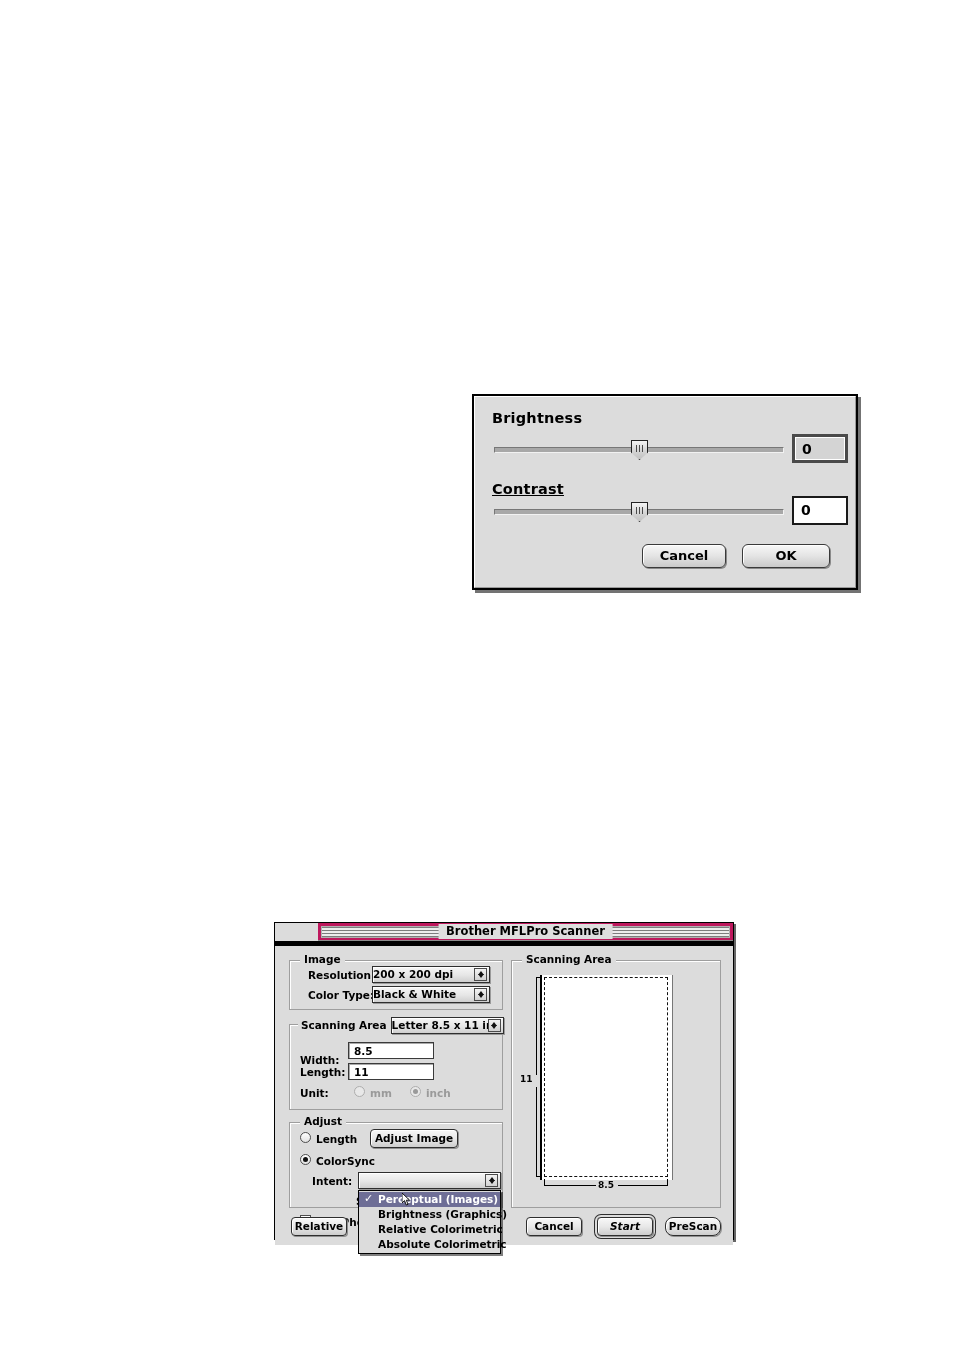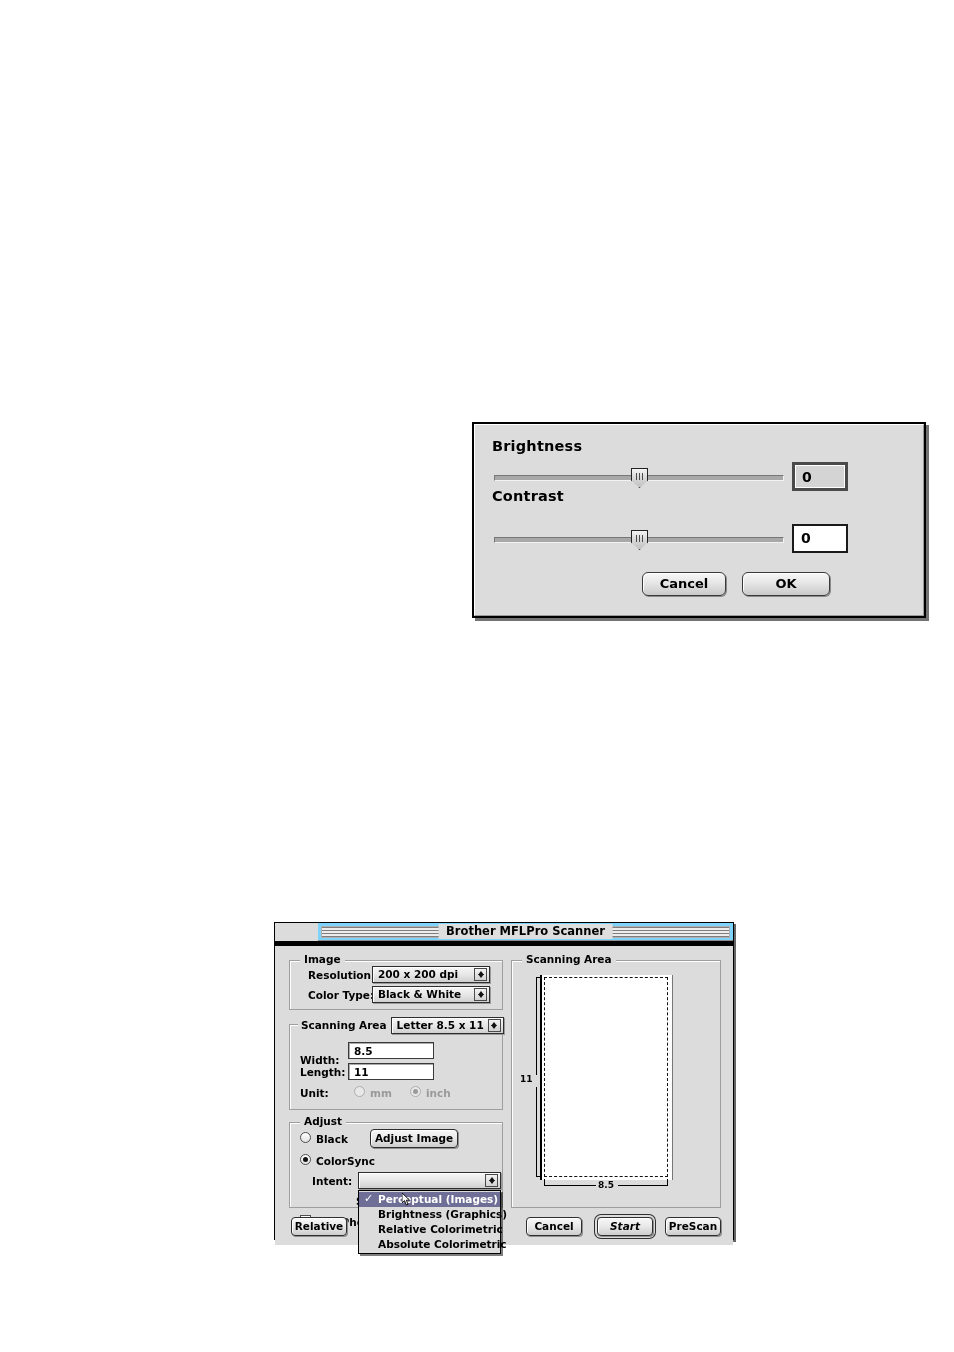--- a/index.html
+++ b/index.html
@@ -31,34 +31,33 @@
     border-left: 1px solid #ffffff;
     border-right: 1px solid #9a9a9a;
     border-bottom: 1px solid #9a9a9a;
     pointer-events: none;
   }
 
   
   #adjust-image-dialog {
     left: 472px;
     top: 394px;
-    width: 454px;
+    width: 386px;
     height: 196px;
-    margin-top: 28px;
   }
   .adj-label {
     position: absolute;
     font-size: 14.5px;
     font-weight: bold;
     color: #000;
     letter-spacing: 0.2px;
     white-space: nowrap;
   }
   #label-brightness { left: 18px; top: 14px; }
-  #label-contrast   { left: 18px; top: 64px; }
+  #label-contrast   { left: 18px; top: 85px; text-decoration: underline; }
 
   .slider-row { position: absolute; }
   #slider-brightness { left: 20px; top: 43px; width: 290px; height: 22px; }
   #slider-contrast   { left: 20px; top: 105px; width: 290px; height: 22px; }
 
   .slider-track {
     position: absolute;
     left: 0;
     top: 8px;
     width: 100%;
@@ -142,21 +141,21 @@
     width: 460px;
     height: 318px;
     background: #dcdcdc;
     border: 1px solid #000000;
     box-shadow: 2px 2px 0 rgba(0,0,0,0.6);
     box-sizing: border-box;
   }
   #scanner-titlebar {
     position: relative;
     height: 17px;
-    background: #7dd3fc;
+    background: #be185d;
     border-bottom: 1px solid #8c8c8c;
     overflow: hidden;
     margin-left: 43px;
   }
   #scanner-titlebar .pin {
     position: absolute;
     left: 3px; right: 3px; top: 3px;
     height: 12px;
     background: repeating-linear-gradient(to bottom,#7d7d7d 0 1px,#ededed 1px 3px);
     border: 1px solid #b0b0b0;
@@ -215,21 +214,20 @@
     position: absolute;
     height: 17px;
     background: linear-gradient(to bottom,#f6f6f6 0%,#e6e6e6 55%,#cfcfcf 100%);
     border: 1px solid #2e2e2e;
     box-shadow: inset 1px 1px 0 #ffffff, 1px 1px 0 #9a9a9a;
     box-sizing: border-box;
     font-size: 10.5px;
     font-weight: bold;
     color: #000;
     line-height: 15px;
-    padding-left: 5px;
     white-space: nowrap;
     overflow: hidden;
     cursor: default;
   }
   .popup .arrows {
     position: absolute;
     right: 2px;
     top: 1px;
     width: 13px;
     height: 13px;
@@ -488,21 +486,21 @@
       <div class="radio dim" style="left:64px; top:61px;"></div>
       <div class="row-label disabled" style="left:80px; top:62px;">mm</div>
       <div class="radio dim on" style="left:120px; top:61px;"></div>
       <div class="row-label disabled" style="left:136px; top:62px;">inch</div>
     </div>
 
     <div class="groupbox" style="left:14px; top:176px; width:214px; height:86px;">
       <div class="group-title">Adjust</div>
 
       <div class="radio" style="left:10px; top:9px;"></div>
-      <div class="row-label" style="left:26px; top:10px;">Black</div>
+      <div class="row-label" style="left:26px; top:10px;">Length</div>
       <div class="small-btn" style="left:80px; top:6px; width:88px;">Adjust Image</div>
 
       <div class="radio on" style="left:10px; top:31px;"></div>
       <div class="row-label" style="left:26px; top:32px;">ColorSync</div>
 
       <div class="row-label" style="left:22px; top:52px;">Intent:</div>
       <div class="popup" style="left:68px; top:49px; width:143px;">
         <span class="arrows"></span>
       </div>
 
@@ -552,15 +550,15 @@
         <div class="dim-tick" style="left:86px; top:210px; width:50px; height:1px;"></div>
         <div class="dim-tick" style="left:12px; top:204px; width:1px; height:7px;"></div>
         <div class="dim-tick" style="left:135px; top:204px; width:1px; height:7px;"></div>
         <div class="dim-label" style="left:66px; top:205px;">8.5</div>
       </div>
     </div>
 
     <div class="small-btn" style="left:16px; top:271px; width:56px;">Relative</div>
     <div class="small-btn" style="left:251px; top:271px; width:56px;">Cancel</div>
     <div class="small-btn default-ring" style="left:322px; top:271px; width:56px;">Start</div>
-    <div class="small-btn" style="left:390px; top:271px; width:56px;">PreScan</div>
+    <div class="small-btn" style="left:390px; top:271px; width:56px;border-radius:8px;">PreScan</div>
   </div>
 </div>
 
 </body></html>

